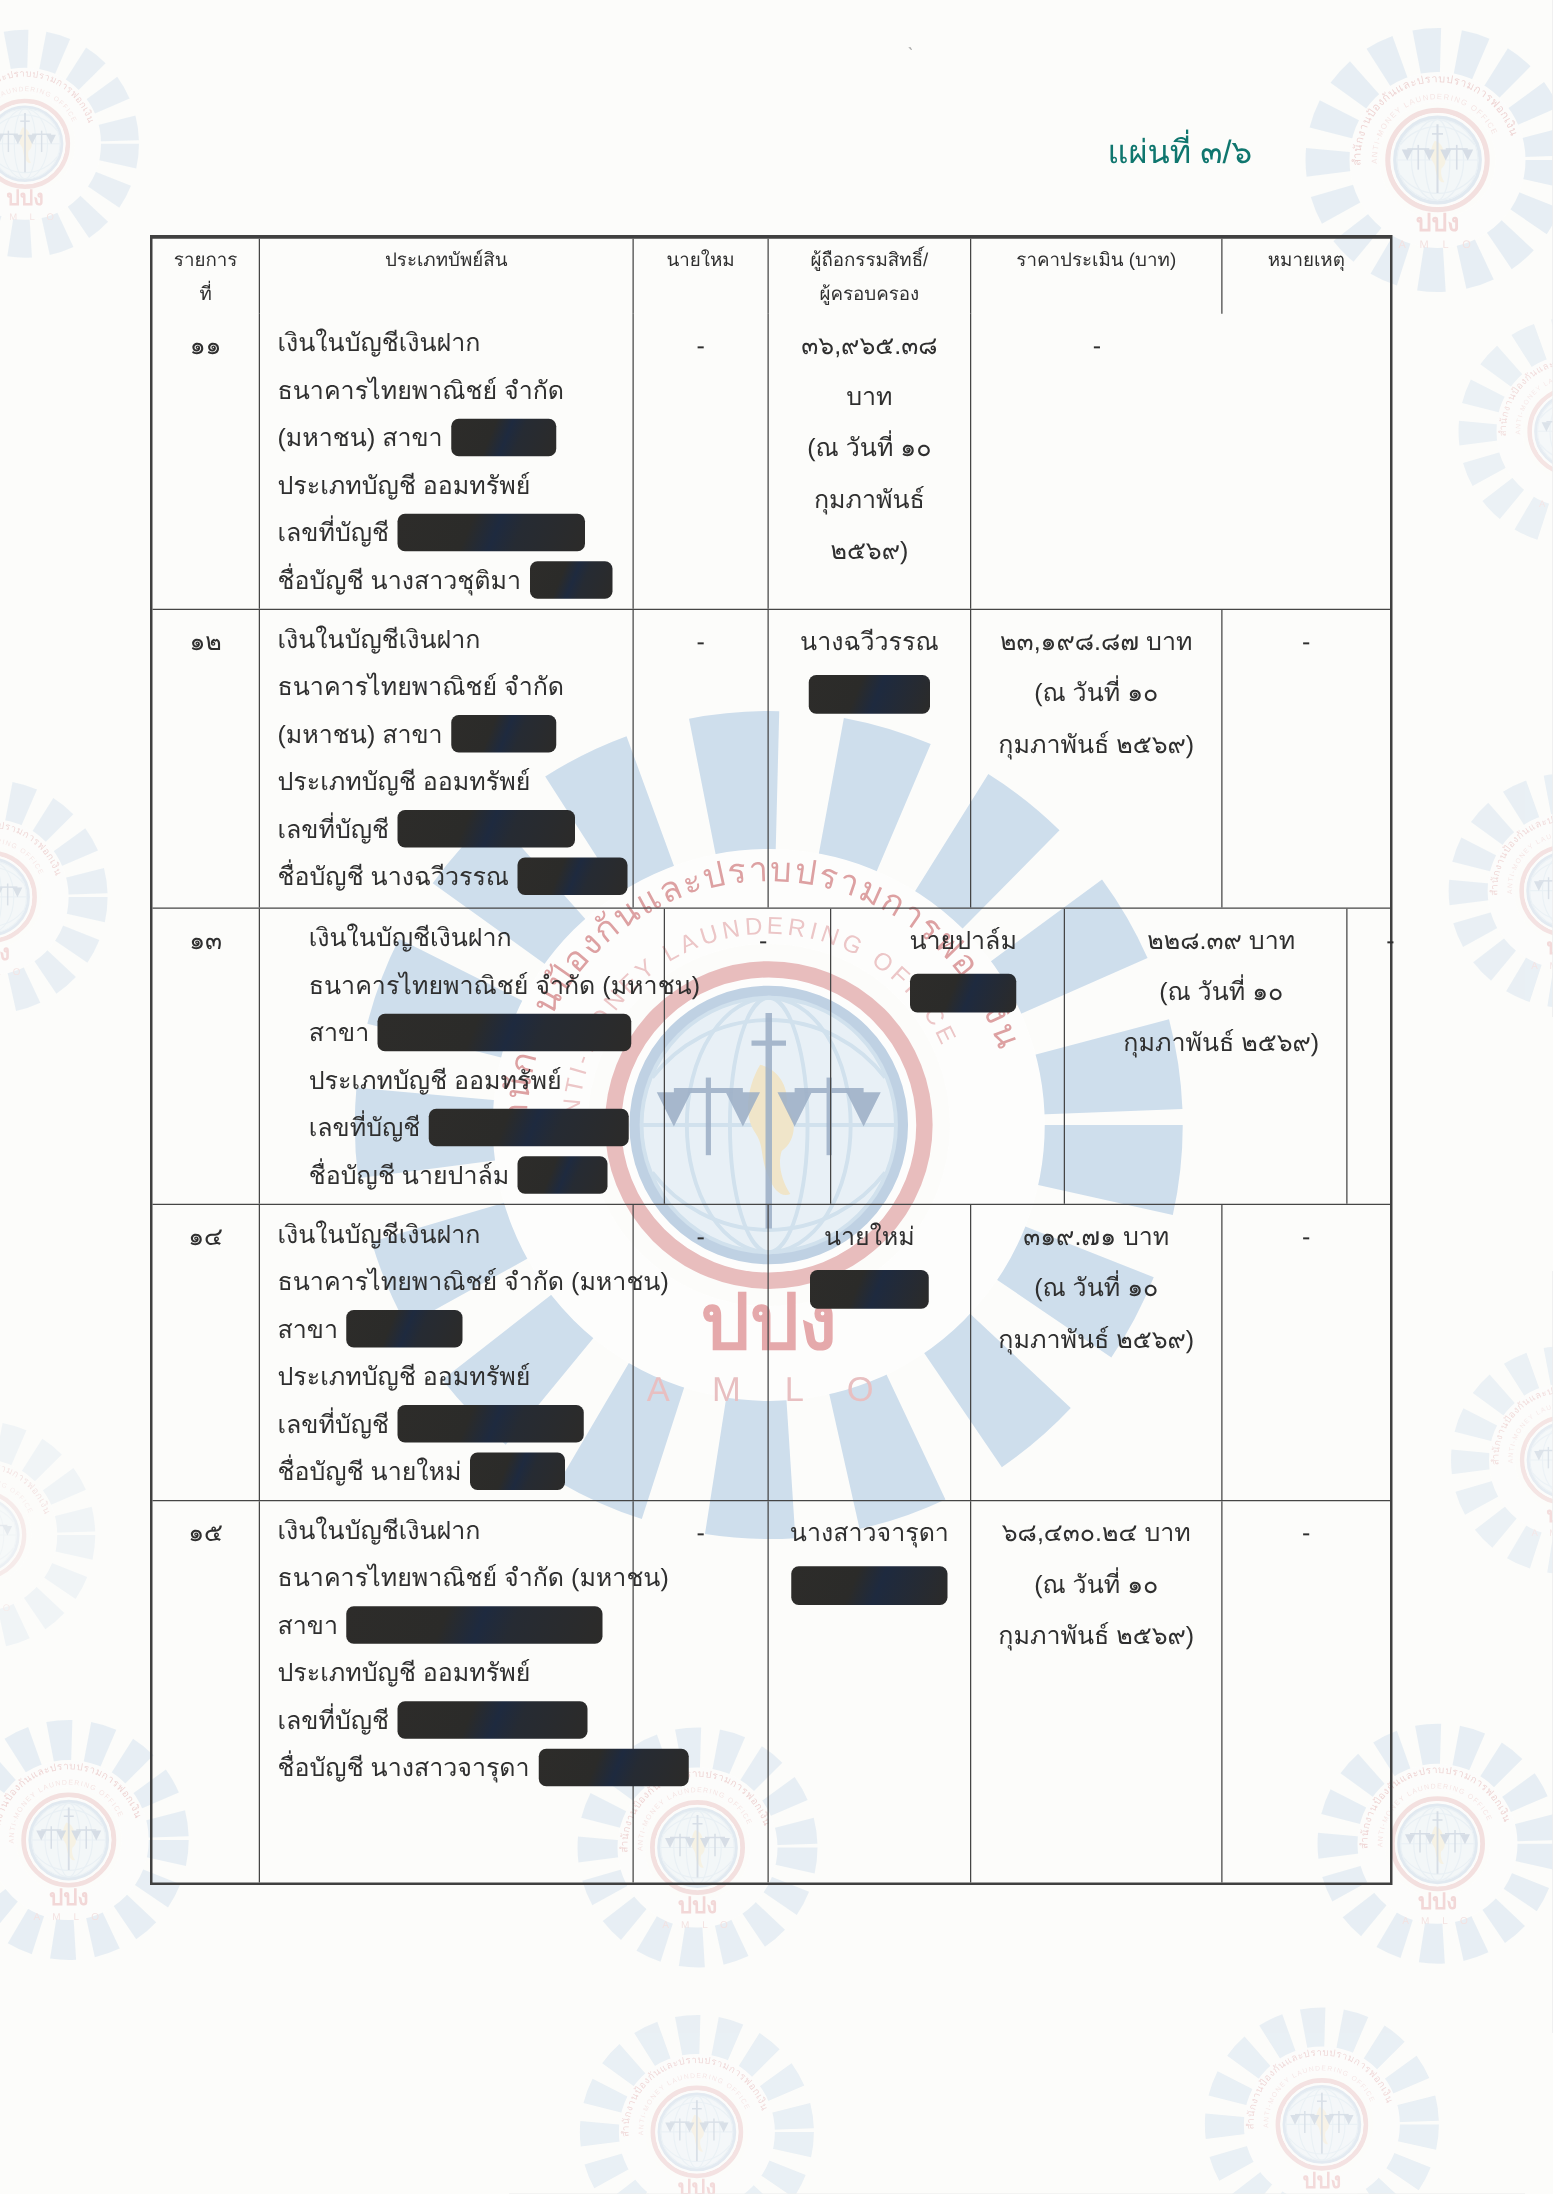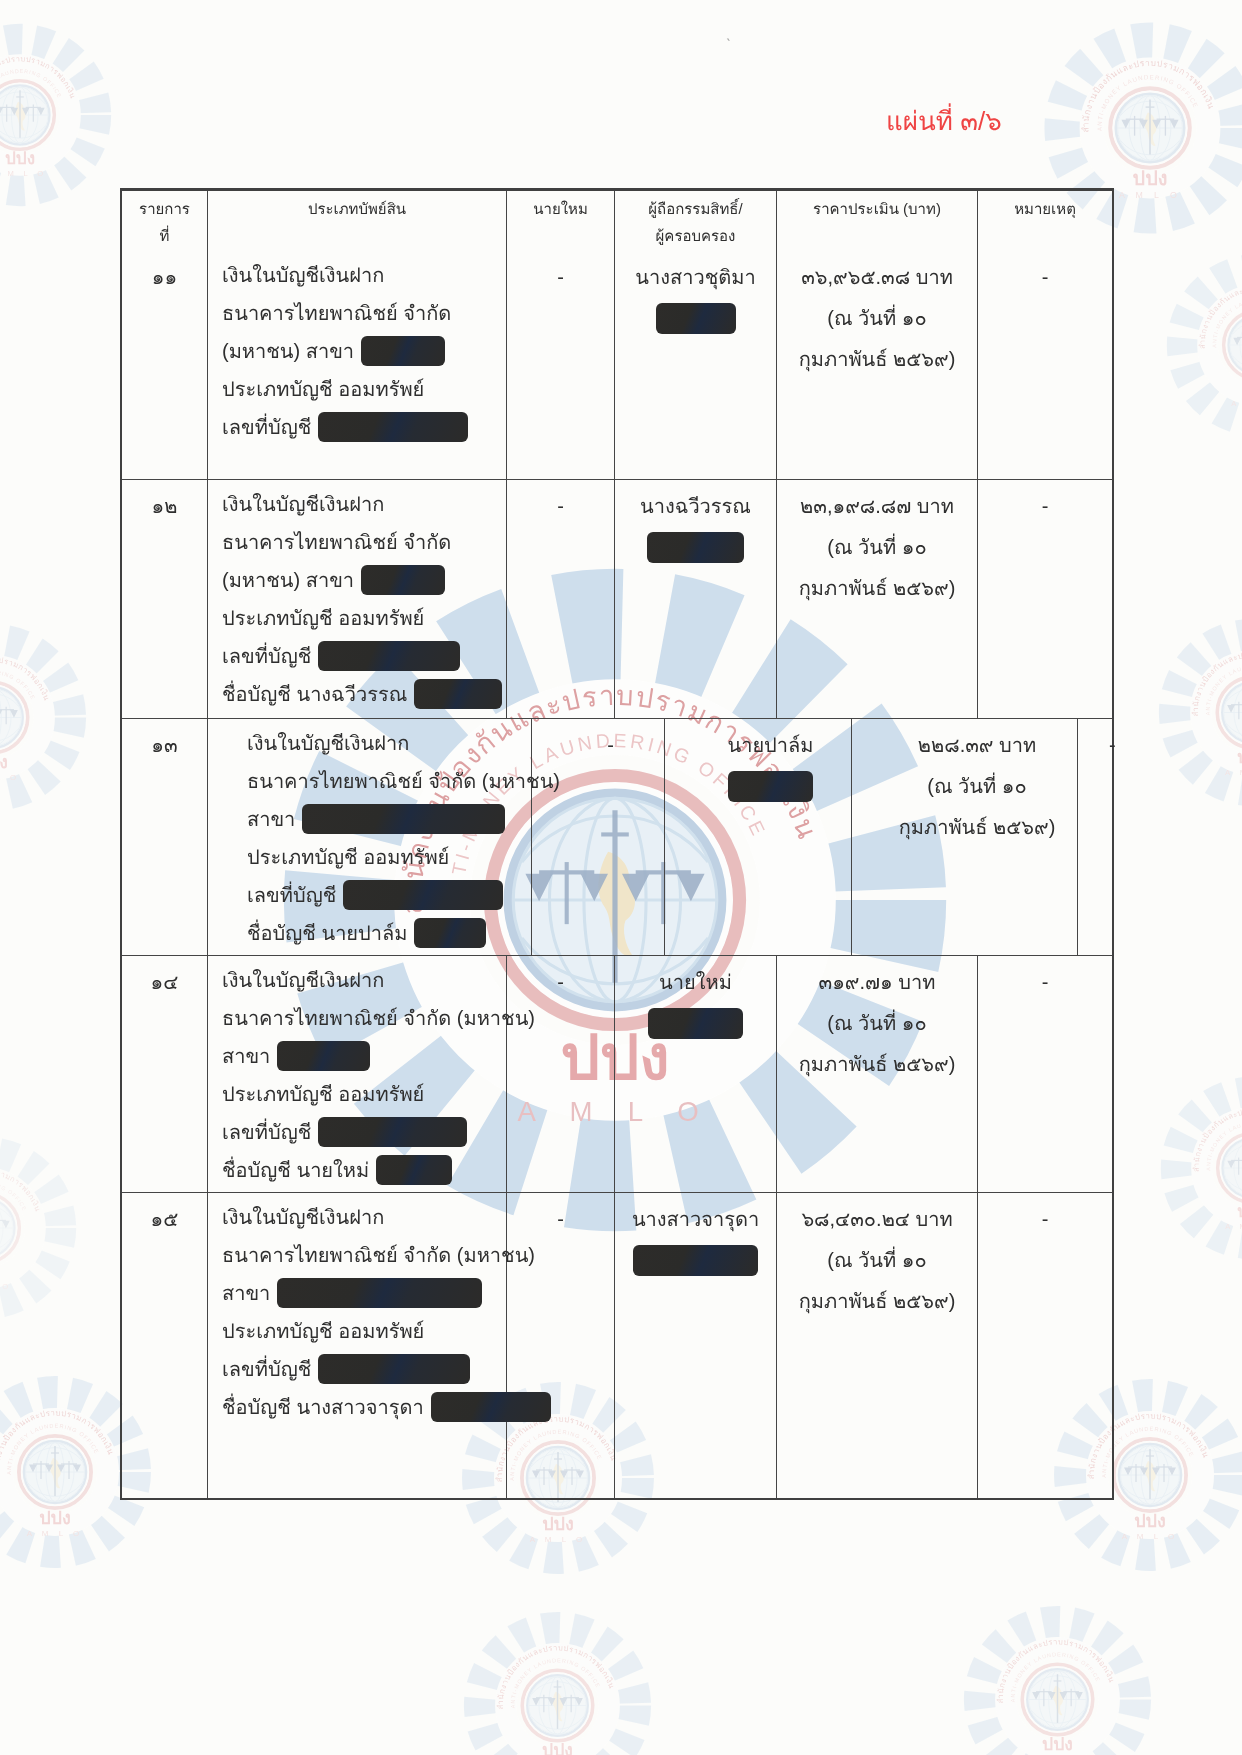--- a/index.html
+++ b/index.html
@@ -1,21 +1,21 @@
 <!DOCTYPE html>
 <html><head>
 <meta charset="utf-8">
 <style>
   html,body{margin:0;padding:0;background:#e8e8e8;}
   .page{position:relative;width:1242px;height:1755px;background:#fcfcfa;overflow:hidden;
         font-family:"Liberation Sans","DejaVu Sans",sans-serif;color:#2f2f2f;}
   
   .seal{position:absolute;pointer-events:none;}
   
-  .sheet-label{position:absolute;left:886px;top:100px;font-size:26px;color:#ef4444;}
+  .sheet-label{position:absolute;left:886px;top:100px;font-size:26px;color:#0f766e;}
   .speck{position:absolute;left:726px;top:24px;font-size:16px;color:#8a8a8a;opacity:.7;}
   
   .doc-table{position:absolute;left:120px;top:188px;width:994px;min-height:1302px;
              border:2px solid #404040;border-top-width:3px;box-sizing:border-box;background:transparent;z-index:2;}
   .trow{display:grid;grid-template-columns:86px 299px 108px 162px 201px 1fr;box-sizing:border-box;}
   .trow + .trow{border-top:1.5px solid #454545;}
   .cell{border-right:1.5px solid #454545;box-sizing:border-box;font-size:20px;line-height:38px;padding:3px 6px;}
   .cell:last-child{border-right:none;}
   
   .thead .cell{text-align:center;line-height:27px;padding-top:4px;padding-bottom:2px;font-size:15px;}
@@ -148,26 +148,23 @@
     </div>
     <div id="rows">
         <div class="trow">
       <div class="cell c-no">๑๑</div>
       <div class="cell c-asset">
             <div class="asset-line"><span>เงินในบัญชีเงินฝาก</span></div>
             <div class="asset-line"><span>ธนาคารไทยพาณิชย์ จำกัด</span></div>
             <div class="asset-line"><span>(มหาชน) สาขา</span><span class="redact" style="width: 84px;"></span></div>
             <div class="asset-line"><span>ประเภทบัญชี ออมทรัพย์</span></div>
             <div class="asset-line"><span>เลขที่บัญชี</span><span class="redact" style="width: 150px;"></span></div>
-          </div>
-      <div class="cell c-center">-</div>
-      <div class="cell c-owner">
-        <div>นางสาวชุติมา</div>
-        <span class="owner-redact" style="width: 80px;"></span>
-      </div>
+            <div class="asset-line"><span>ชื่อบัญชี นางสาวชุติมา</span><span class="redact" style="width: 66px;"></span></div>
+          </div>
+      <div class="cell c-center">-</div>
       <div class="cell c-price">
             <div>๓๖,๙๖๕.๓๘ บาท</div>
             <div>(ณ วันที่ ๑๐</div>
             <div>กุมภาพันธ์ ๒๕๖๙)</div>
           </div>
       <div class="cell c-center">-</div>
     </div>
         <div class="trow">
       <div class="cell c-no">๑๒</div>
       <div class="cell c-asset">

